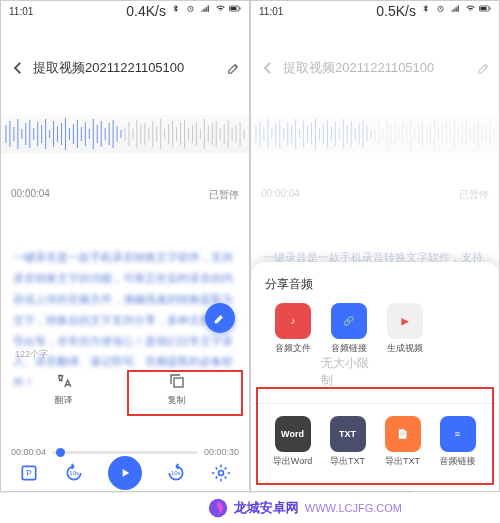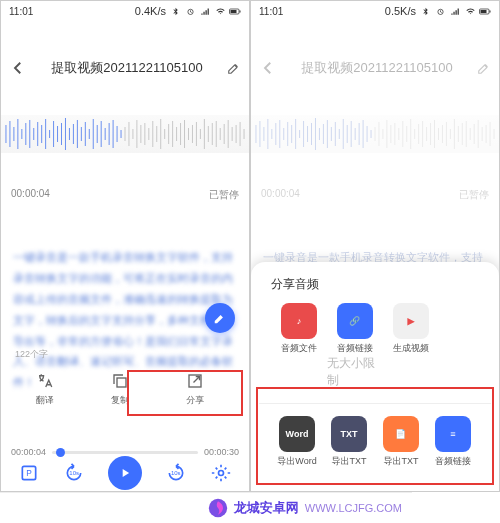--- a/index.html
+++ b/index.html
@@ -1,24 +1,24 @@
 <!DOCTYPE html>
 <html><head>
 <meta charset="utf-8">
 <style>
   * { margin: 0; padding: 0; box-sizing: border-box; }
   body { font-family: -apple-system, "PingFang SC", "Microsoft YaHei", sans-serif; background: #fff; width: 500px; height: 523px; overflow: hidden; position: relative; }
   .container { display: flex; width: 500px; height: 492px; }
   .phone { width: 250px; height: 492px; border: 1px solid #ccc; background: #fff; position: relative; overflow: hidden; display: flex; flex-direction: column; gap: 31px; }
   
   .status-bar { height: 20px; display: flex; align-items: center; justify-content: space-between; padding: 0 8px; font-size: 10px; color: #333; }
-  .status-right { display: flex; align-items: center; gap: 3px; font-size: 11px; }
+  .status-right { display: flex; align-items: flex-start; gap: 3px; font-size: 14px; }
   .status-icon { width: 12px; height: 10px; display: inline-flex; align-items: center; justify-content: center; }
   
-  .header { height: 32px; display: flex; align-items: center; padding: 0 8px; gap: 6px; text-align: center; }
+  .header { height: 32px; display: flex; align-items: center; padding: 0 8px; gap: 6px; }
   .back-icon { width: 18px; height: 18px; color: #555; }
   .header-title { font-size: 13px; color: #333; flex: 1; white-space: nowrap; overflow: hidden; }
   .edit-icon { width: 14px; height: 14px; color: #666; }
   
   .waveform { height: 38px; background: linear-gradient(to bottom, #fafafa, #f5f5f5); position: relative; overflow: hidden; }
   .wave-svg { width: 100%; height: 100%; }
   .time-row { display: flex; justify-content: space-between; padding: 4px 10px; font-size: 10px; color: #888; }
   
   .body-text { padding: 10px 12px; font-size: 11px; line-height: 1.9; color: #5a7fd8; filter: blur(2.2px); user-select: none; flex: 0 0 auto; }
   
@@ -34,21 +34,21 @@
   .red-box-1 { position: absolute; border: 2px solid #e53935; bottom: 75px; right: 6px; width: 116px; height: 46px; pointer-events: none; }
   
   .player-row { position: absolute; bottom: 34px; left: 0; right: 0; display: flex; align-items: center; justify-content: space-between; padding: 0 10px; font-size: 9px; color: #888; }
   .progress-bar { flex: 1; height: 3px; background: #e5e5e5; margin: 0 6px; border-radius: 2px; position: relative; }
   .progress-dot { position: absolute; left: 4px; top: -3px; width: 9px; height: 9px; border-radius: 50%; background: #3d6fff; }
   .controls-row { position: absolute; bottom: 2px; left: 0; right: 0; display: flex; align-items: center; justify-content: space-around; padding: 0 6px; height: 32px; }
   .ctrl-icon { width: 22px; height: 22px; color: #3d6fff; display: flex; align-items: center; justify-content: center; }
   .play-btn { width: 34px; height: 34px; border-radius: 50%; background: #3d6fff; display: flex; align-items: center; justify-content: center; }
   .play-btn svg { fill: #fff; width: 14px; height: 14px; }
   
-  .sheet { position: absolute; bottom: 0; left: 0; right: 0; background: #fff; border-radius: 14px 14px 0 0; box-shadow: 0 -2px 12px rgba(0,0,0,0.15); padding: 14px 20px 10px; }
+  .sheet { position: absolute; bottom: 0; left: 0; right: 0; background: #fff; border-radius: 14px 14px 0 0; box-shadow: 0 -2px 12px rgba(0,0,0,0.15); padding: 14px 14px 10px; }
   .sheet-section-title { font-size: 12px; color: #333; font-weight: 500; margin-bottom: 10px; }
   .sheet-row { display: flex; justify-content: flex-start; gap: 0; margin-bottom: 14px; }
   .sheet-row.four { justify-content: space-between; }
   .sheet-item { display: flex; flex-direction: column; align-items: center; width: 56px; }
   .sheet-icon { width: 36px; height: 36px; border-radius: 8px; display: flex; align-items: center; justify-content: center; margin-bottom: 4px; font-size: 9px; color: #fff; font-weight: 600; }
   .sheet-label { font-size: 9px; color: #555; text-align: center; line-height: 1.2; }
   .sheet-sublabel { font-size: 12px; color: #bbb; margin-top: 1px; }
   .divider { height: 1px; background: #eee; margin: 4px -12px 12px; }
   .red-box-2 { position: absolute; border: 2px solid #e53935; left: 5px; right: 5px; bottom: 6px; height: 98px; pointer-events: none; }
   
@@ -208,29 +208,20 @@
       </div>
       <div class="action-item">
         <span class="action-icon">
           <svg viewBox="0 0 24 24" width="18" height="18" fill="none" stroke="#666" stroke-width="1.8">
               <rect x="8" y="8" width="12" height="12"></rect>
               <path d="M4 16V4h12"></path>
             </svg>
         </span>
         <span class="action-label">复制</span>
       </div>
-      <div class="action-item">
-        <span class="action-icon">
-          <svg viewBox="0 0 24 24" width="18" height="18" fill="none" stroke="#666" stroke-width="1.8">
-              <rect x="4" y="4" width="16" height="16"></rect>
-              <path d="M10 14l8-8M13 6h5v5"></path>
-            </svg>
-        </span>
-        <span class="action-label">分享</span>
-      </div>
     </div>
     <div class="red-box-1"></div>
 
     <div class="player-row">
       <span>00:00:04</span>
       <div class="progress-bar">
           <div class="progress-dot"></div>
         </div>
       <span>00:00:30</span>
     </div>

